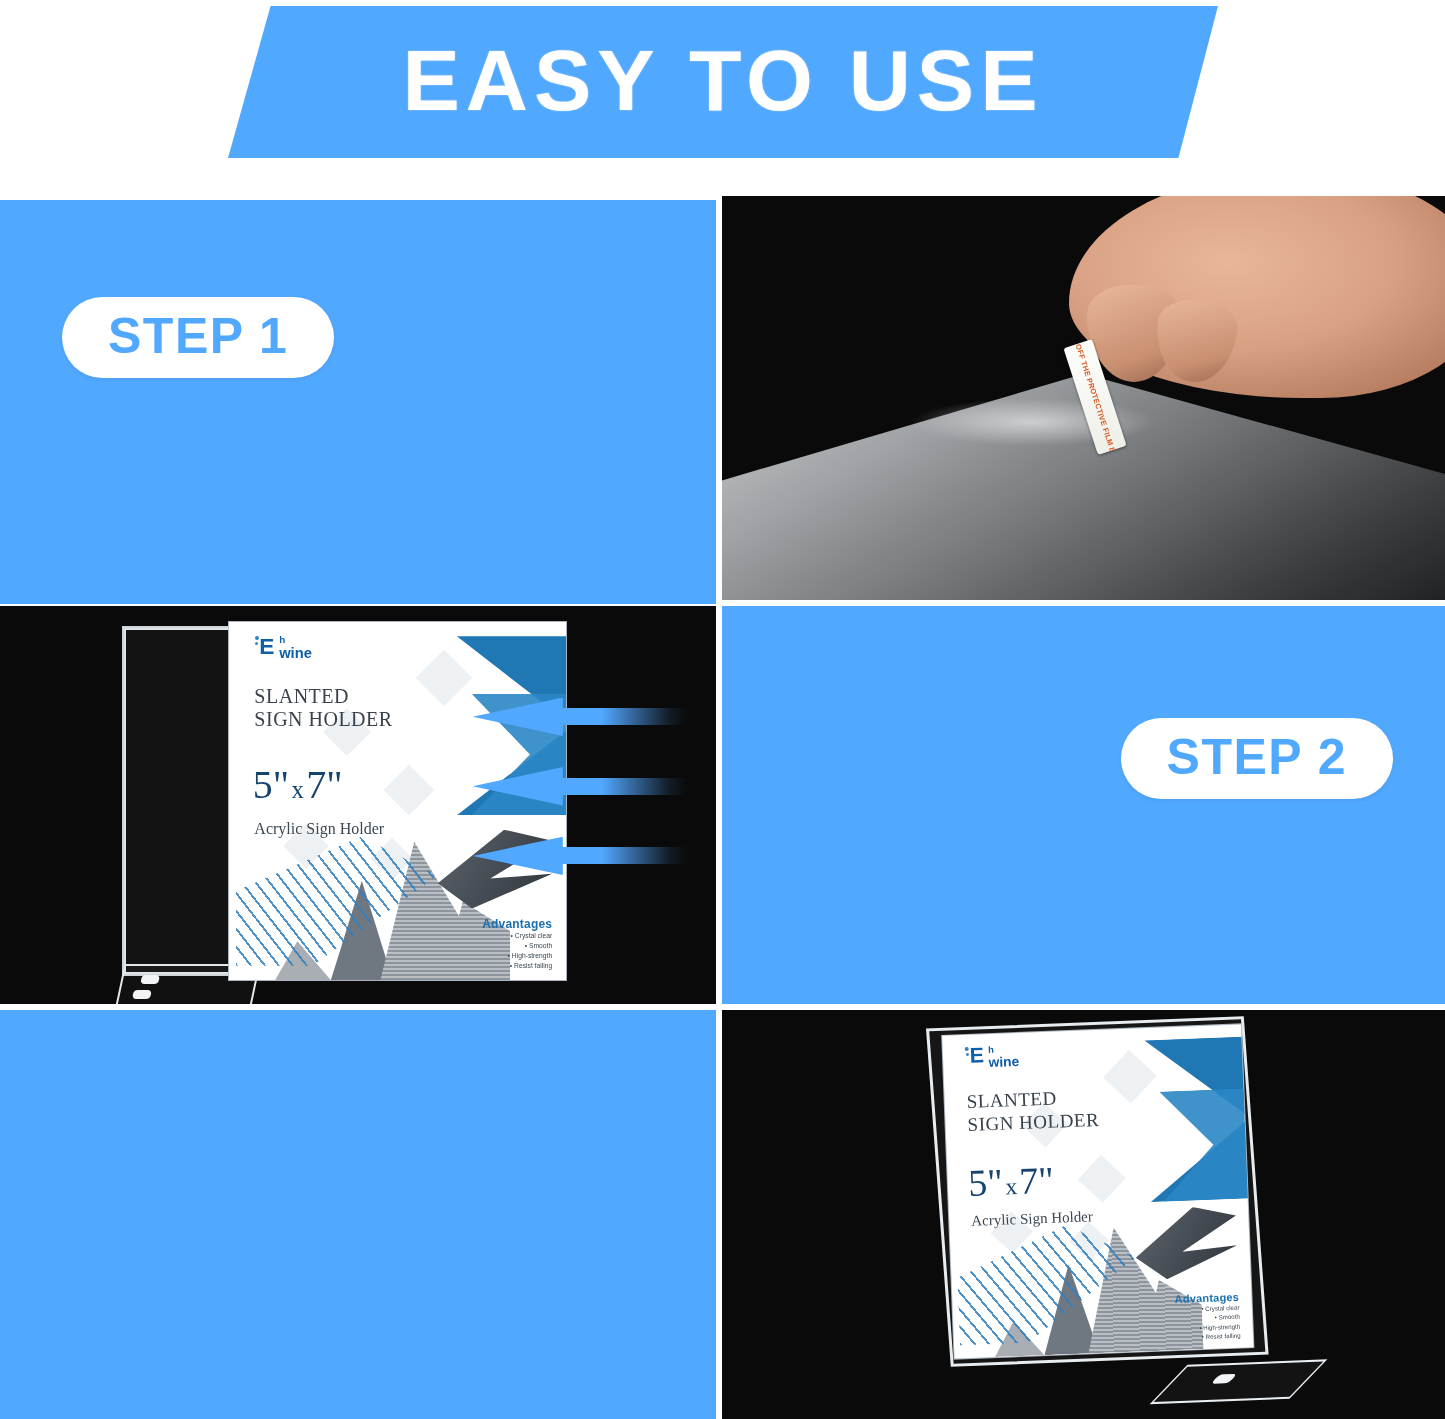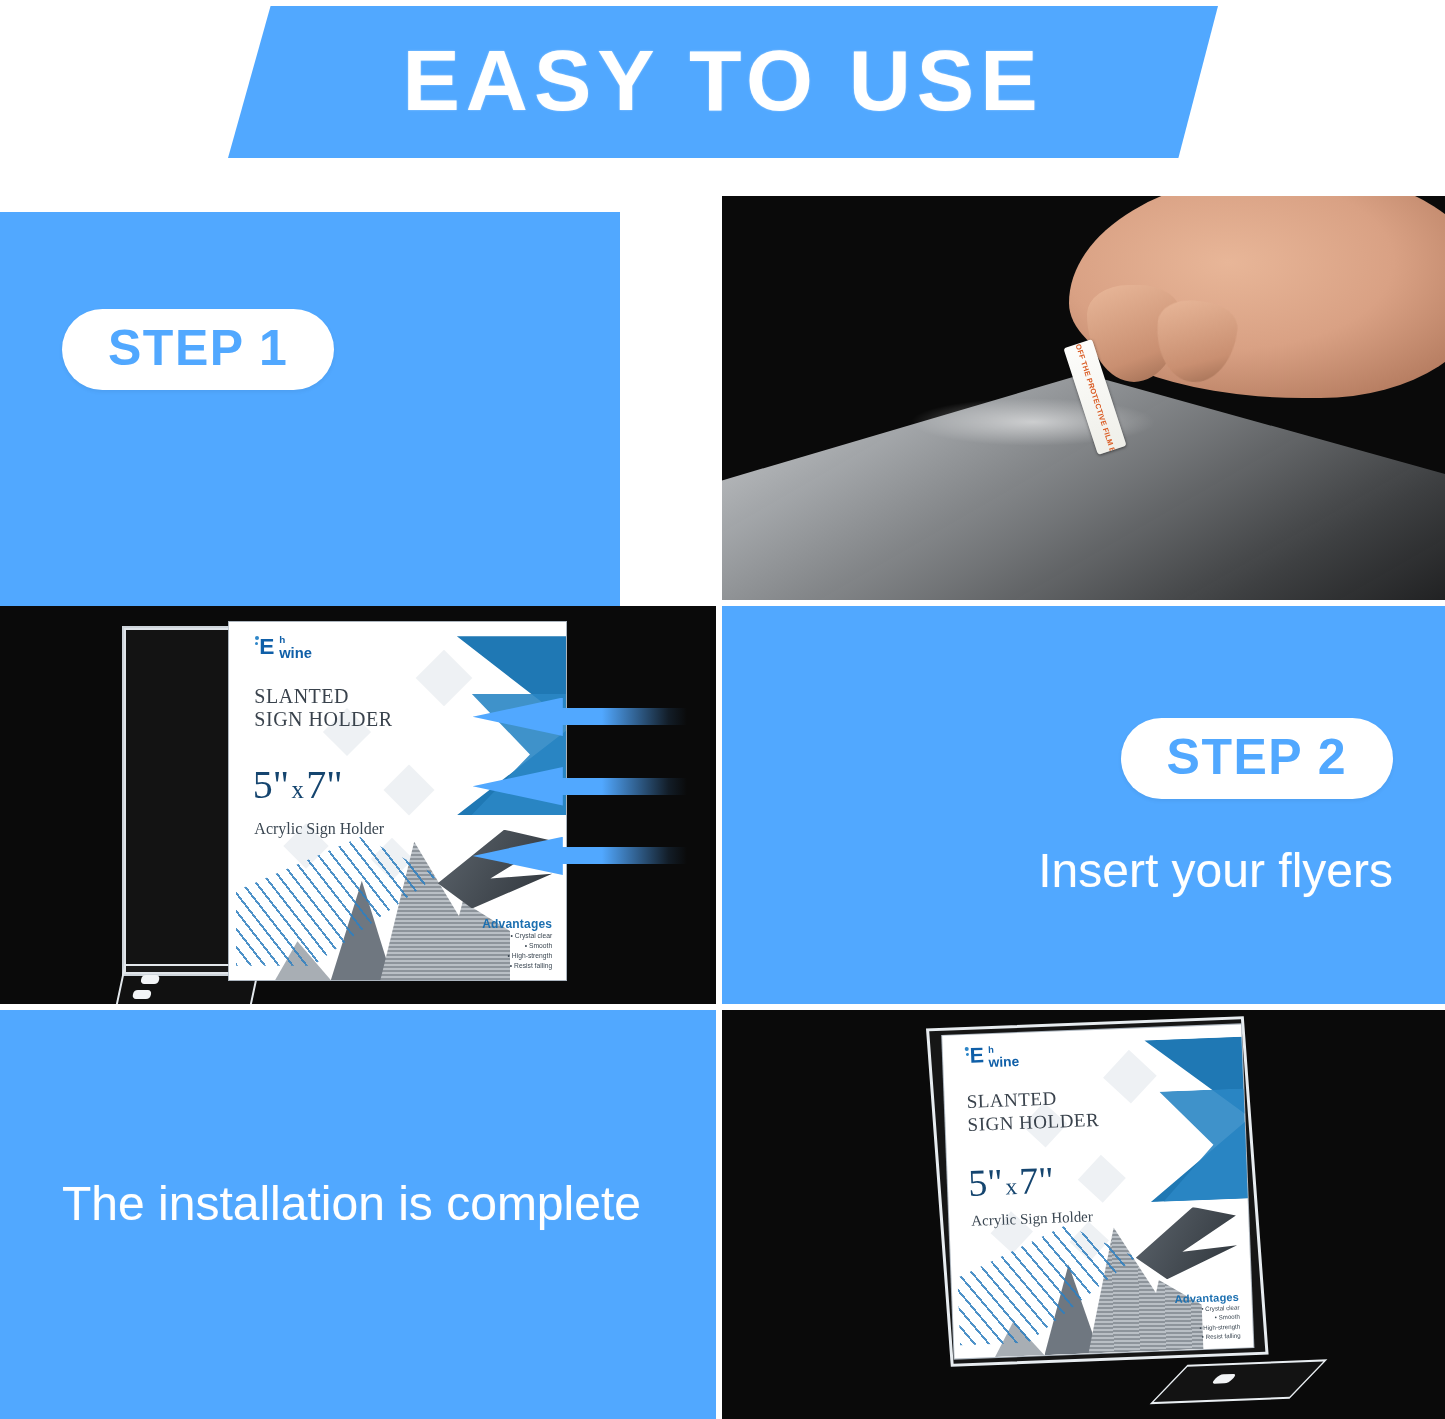--- a/index.html
+++ b/index.html
@@ -30,21 +30,21 @@
     line-height:1;
     white-space:nowrap;
     text-shadow:0 0 2px rgba(255,255,255,.45);
     transform:translateY(-2px);
   }
 
   
   .grid{ position:absolute; left:0; top:196px; width:1445px; height:1223px; }
   .cell{ position:absolute; overflow:hidden; }
 
-  .c-r1l{ left:0;    top:16px;   width:620px; height:404px; }
+  .c-r1l{ left:0;    top:4px;   width:716px; height:404px; }
   .c-r1r{ left:722px;top:0;   width:723px; height:404px; }
   .c-r2l{ left:0;    top:410px;width:716px; height:398px; }
   .c-r2r{ left:722px;top:410px;width:723px; height:398px; }
   .c-r3l{ left:0;    top:814px;width:716px; height:409px; }
   .c-r3r{ left:722px;top:814px;width:723px; height:409px; }
 
   .blue{ background:var(--accent); }
   .black{ background:#0a0a0a; }
 
   
@@ -404,27 +404,25 @@
           </span>
         </div>
       </div>
     </div>
 
     <div class="cell c-r2r blue">
       <div class="step-block right" style="top:112px;">
         <div class="pill">
           <span class="pill-label">STEP 2</span>
         </div>
-        <div class="caption">Insert your flyers</div>
       </div>
     </div>
 
     <div class="cell c-r3l blue">
       <div class="step-block left" style="top:122px;">
-        <div class="caption">The installation is complete</div>
       </div>
     </div>
 
     <div class="cell c-r3r black">
       <div class="photo">
         <div class="stand">
           <div class="stand-panel"></div>
           <div class="stand-foot">
             <div class="slot" style="left:30%; top:26%;"></div>
           </div>

